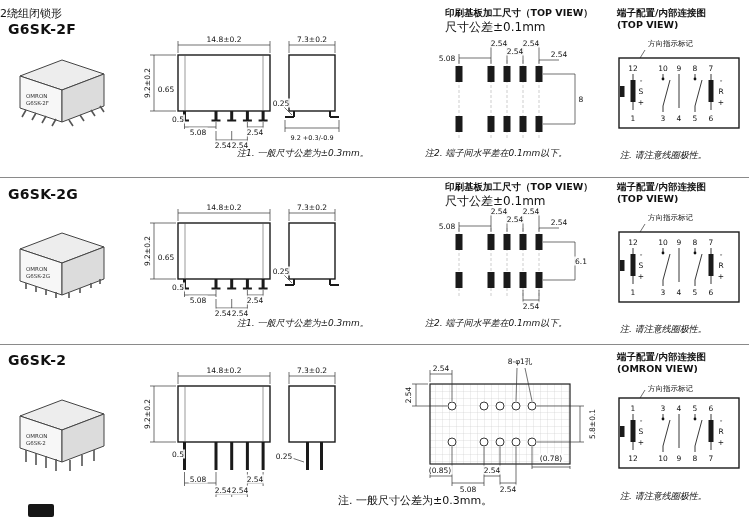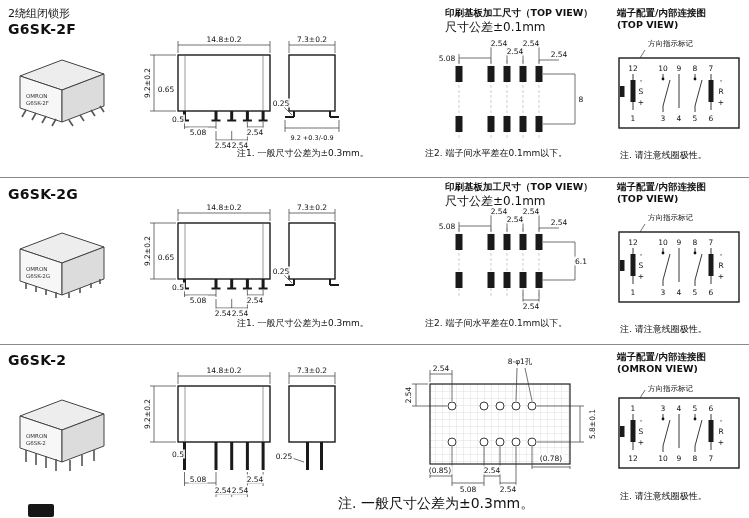--- a/index.html
+++ b/index.html
@@ -6,23 +6,23 @@
   body {
     position:relative; width:749px; height:518px; background:#fff;
     font-family:"DejaVu Sans","Liberation Sans",sans-serif; color:#111; overflow:hidden;
   }
   section { position:absolute; left:0; width:749px; }
   .lbl { position:absolute; white-space:nowrap; line-height:1.15; }
   .t0 { font-size:11px; }
   .t1 { font-size:14px; font-weight:bold; letter-spacing:0.3px; }
   .hdr { font-size:9.5px; font-weight:bold; }
   .sub { font-size:12px; }
-  .note { font-size:9px; }
+  .note { font-size:9px;font-style:italic; }
   .orient { font-size:7.5px;font-family:Liberation Serif, serif; }
-  .footer-note { font-size:14px;text-align:center; }
+  .footer-note { font-size:11px;text-align:center; }
   .divider { position:absolute; left:0; width:749px; height:1px; background:#8a8a8a; }
   .blob { position:absolute; left:28px; top:504px; width:26px; height:13px; background:#161616; border-radius:2px; }
   .draw { position:absolute; }
   .draw svg, .relay { position:absolute; left:0; top:0; overflow:visible; }
   .relay { position:absolute; }
   .dim {
     position:absolute; font-size:7.5px; white-space:nowrap;
     transform:translate(-50%,-50%); background:rgba(255,255,255,0.88); padding:0 1px;
   }
   .dim.vert { transform:translate(-50%,-50%) rotate(-90deg); }
@@ -47,21 +47,21 @@
 <body>
 
 <div>
 
   <div class="divider" style="top:177px"></div>
   <div class="divider" style="top:344px"></div>
   <span class="lbl footer-note" style="left:338px;top:495px">注. 一般尺寸公差为±0.3mm。</span>
   <div class="blob"></div>
 
   <section style="top:0;height:177px">
-    <span class="lbl t0" style="left:8px;top:8px">2绕组闭锁形</span>
+    <span class="lbl t0" style="left:0;top:8px">2绕组闭锁形</span>
     <span class="lbl t1" style="left:8px;top:21px">G6SK-2F</span>
 
     <svg class="relay" style="left:12px;top:50px" width="98" height="85">
       <polygon class="riso-top" points="8,26 50,10 92,24 50,40"></polygon>
       <polygon class="riso-front" points="8,26 50,40 50,72 8,58"></polygon>
       <polygon class="riso-side" points="50,40 92,24 92,56 50,72"></polygon>
       <text x="14" y="48" class="rtxt">OMRON</text>
       <text x="14" y="55" class="rtxt">G6SK-2F</text>
       <path class="rlead" d="M14 60 l-4 7 M24 63 l-4 7 M34 66 l-4 7 M44 69 l-4 7 M57 70 l4 6 M68 65 l4 6 M79 60 l4 6 M88 56 l4 6"></path>
     </svg>

